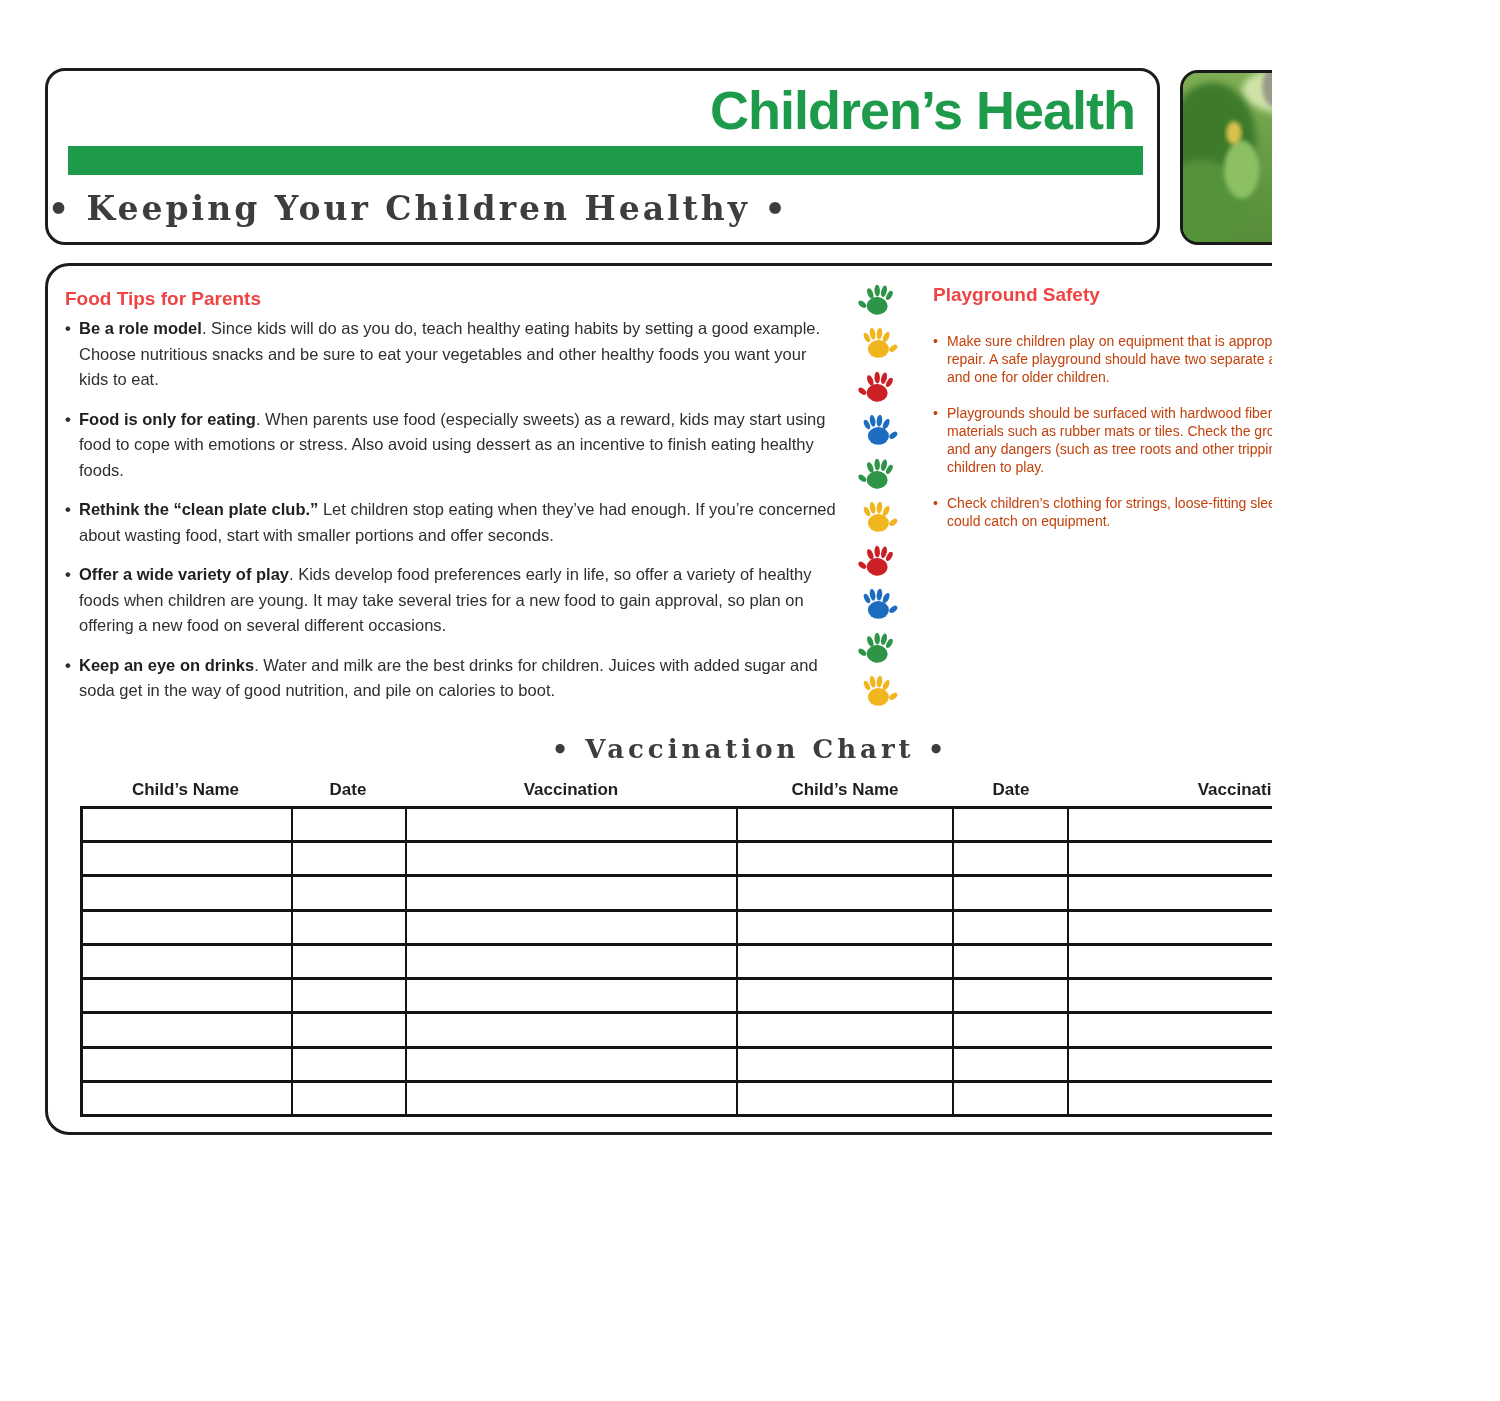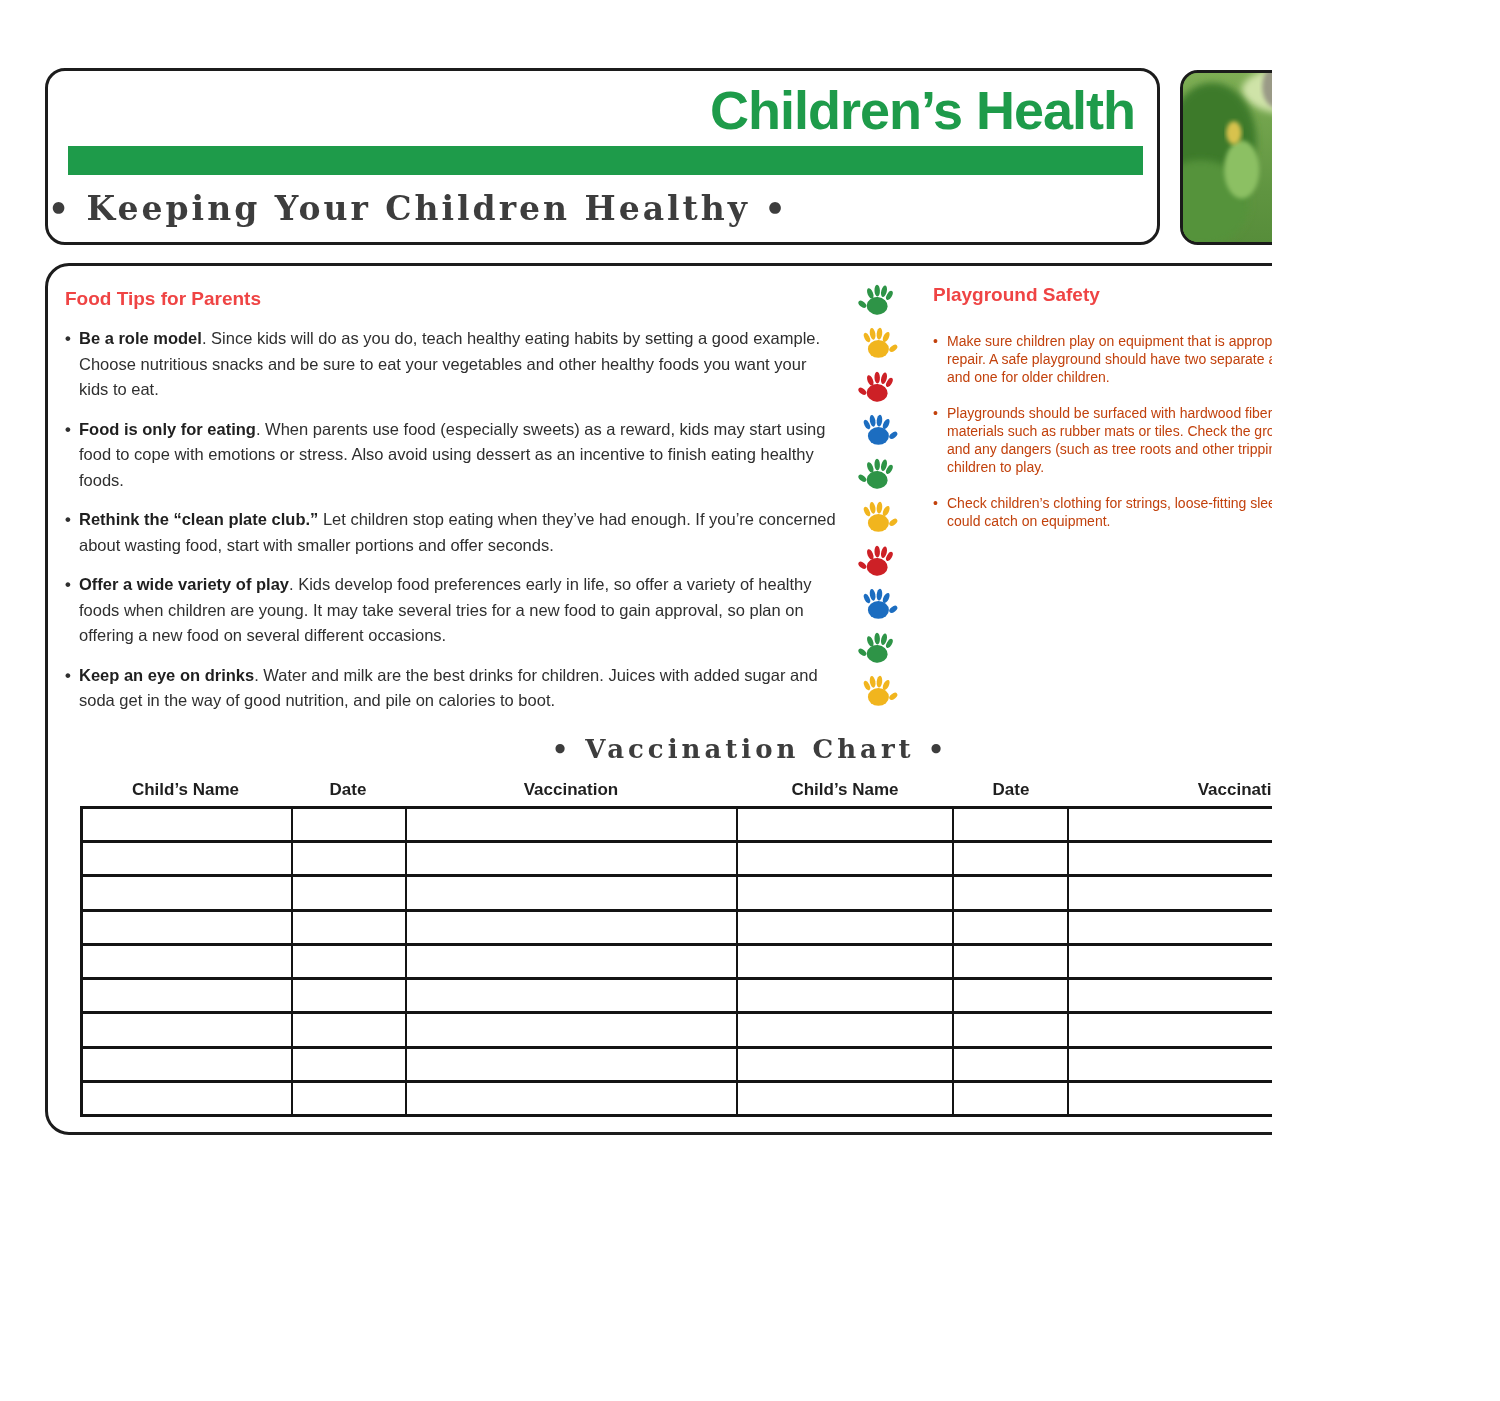--- a/index.html
+++ b/index.html
@@ -35,21 +35,21 @@
   .photo-box svg { display:block; width:100%; height:100%; }
 
   
   .main-box {
     position:absolute; left:45px; top:263px; width:1410px; height:872px;
     border:3px solid #1c1c1c; border-radius:24px; background:#fff;
   }
   .col-heading { font-size:19px; font-weight:bold; color:#ef4444; }
 
   .food-col { position:absolute; left:17px; top:22px; width:772px; }
-  .food-list { list-style:none; margin-top:16px; }
+  .food-list { list-style:none; margin-top:6px; }
   .food-list li {
     position:relative; padding-left:14px; margin-bottom:14px;
     font-size:16.5px; line-height:25.5px; color:#2f2f2f;
   }
   .food-list li::before { content:"•"; position:absolute; left:0; top:0; font-weight:bold; }
   .food-list b { color:#1f1f1f; }
 
   .hands-col {
     position:absolute; left:800px; top:12px; width:60px;
     display:flex; flex-direction:column; align-items:center;

